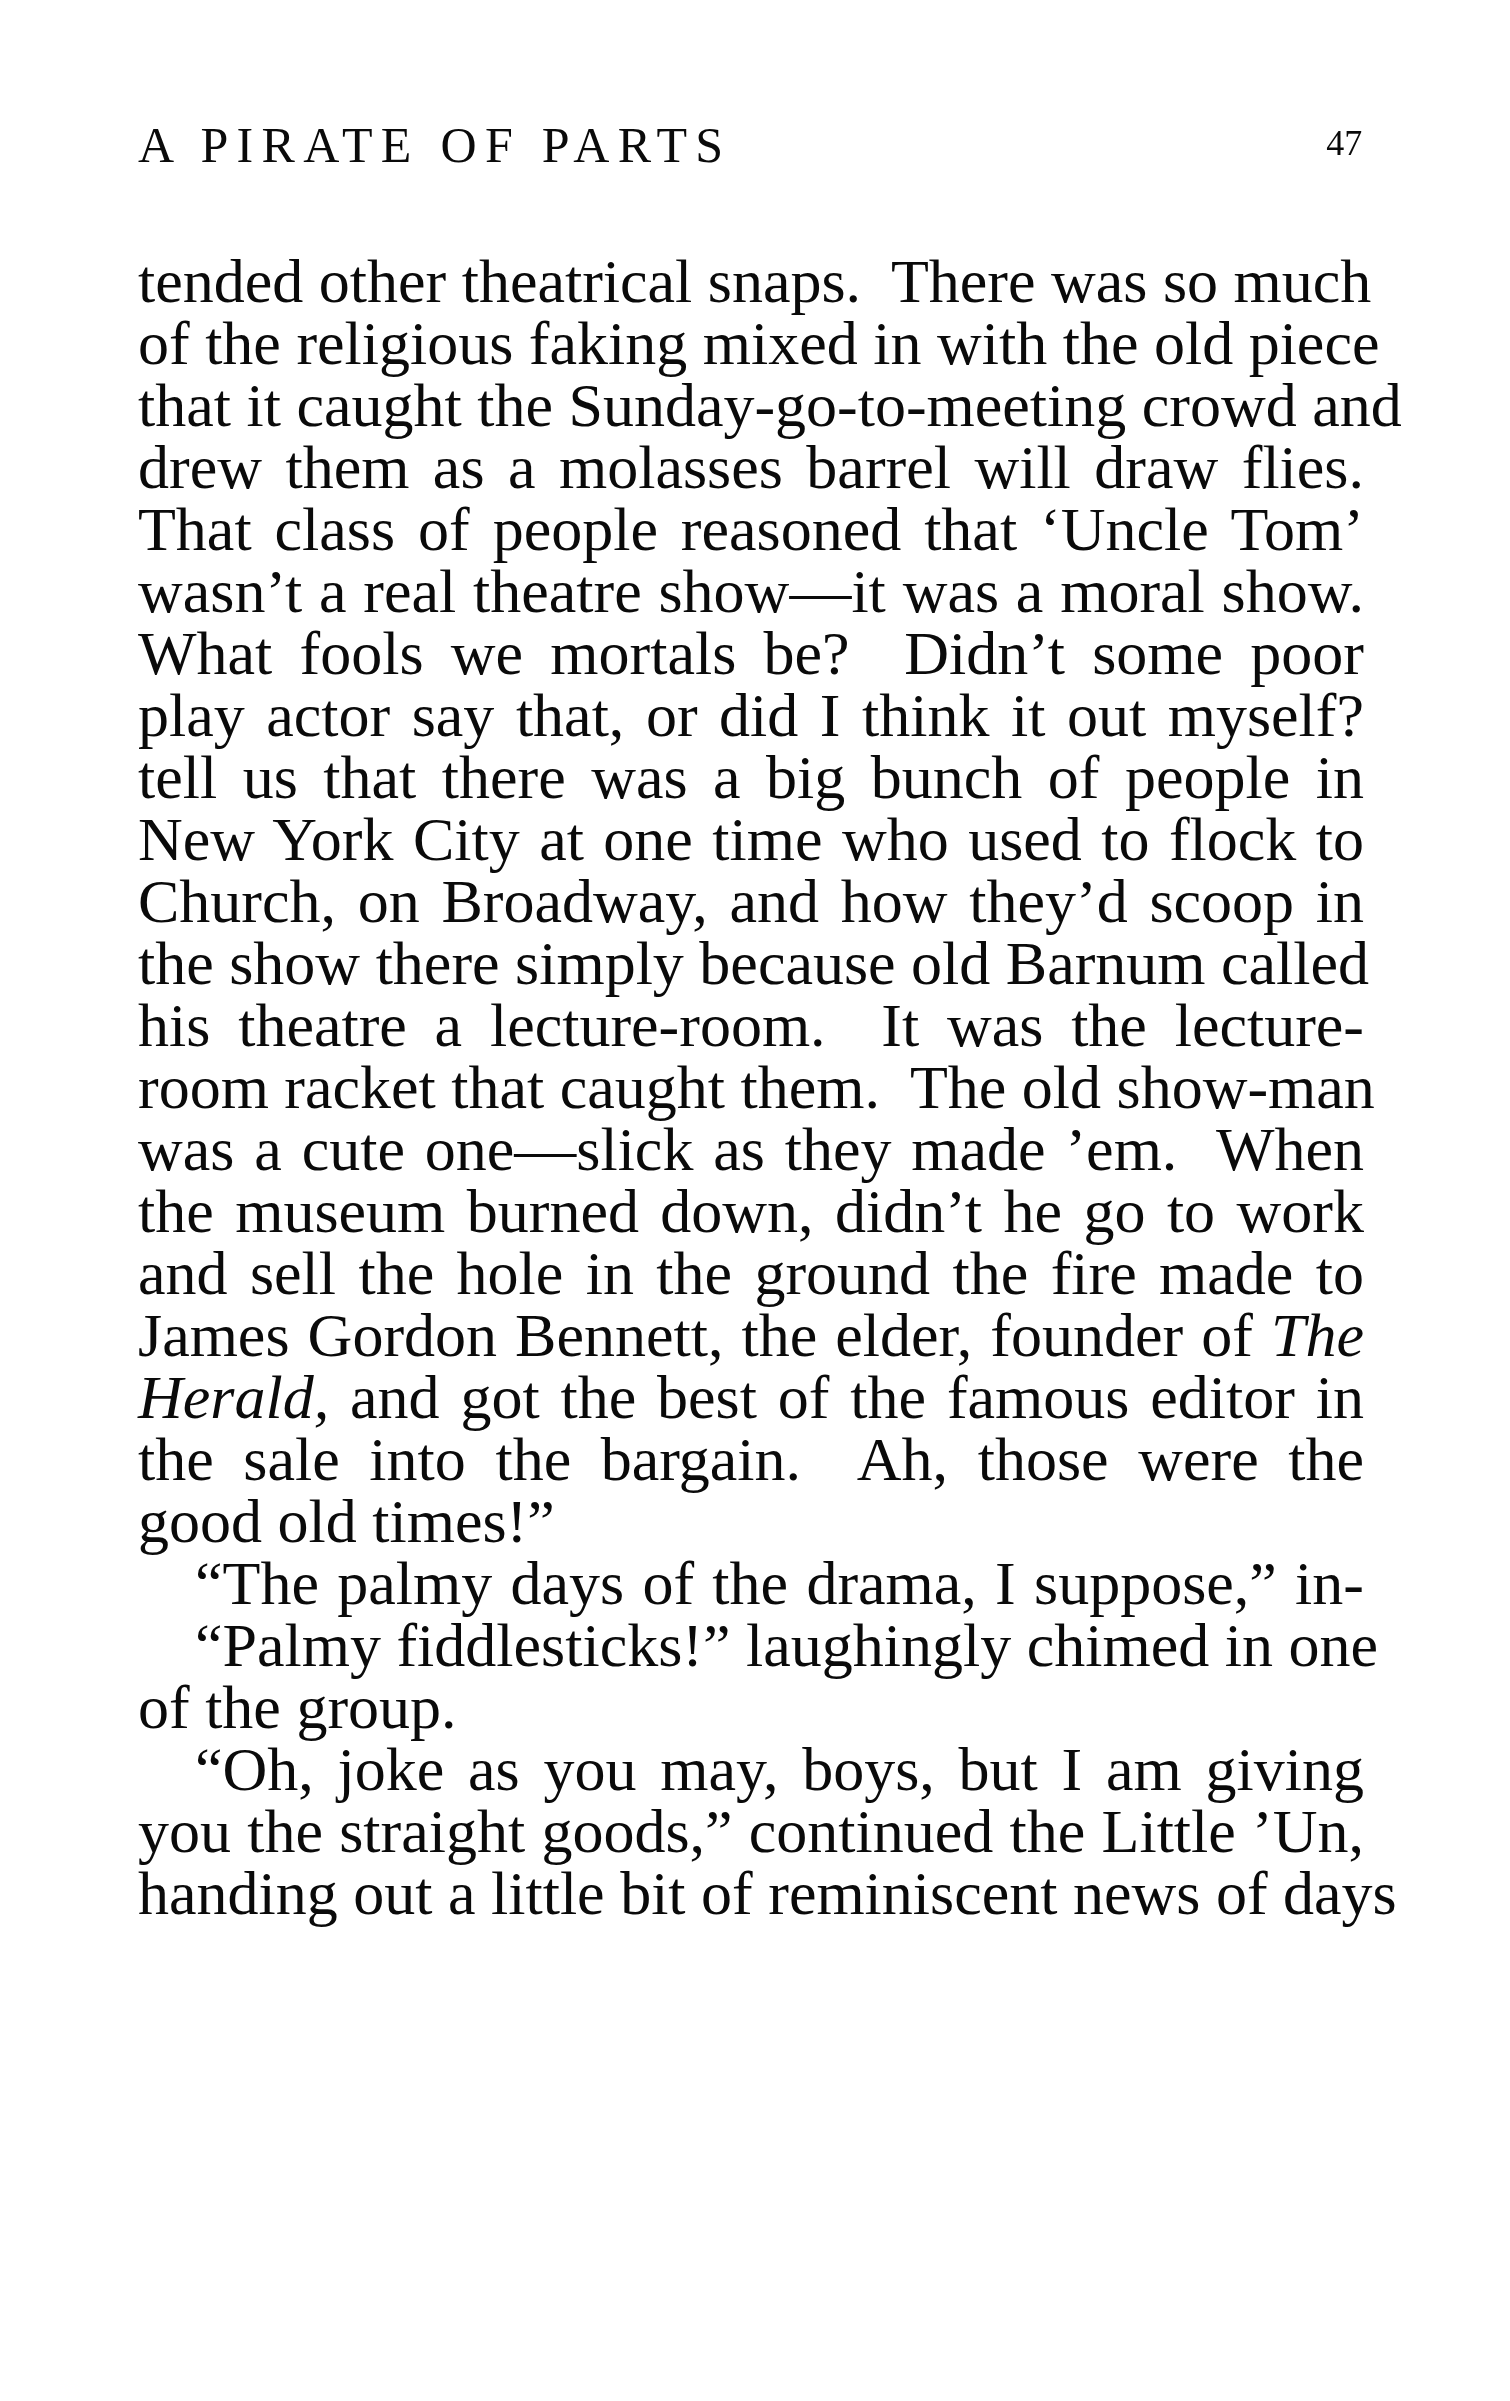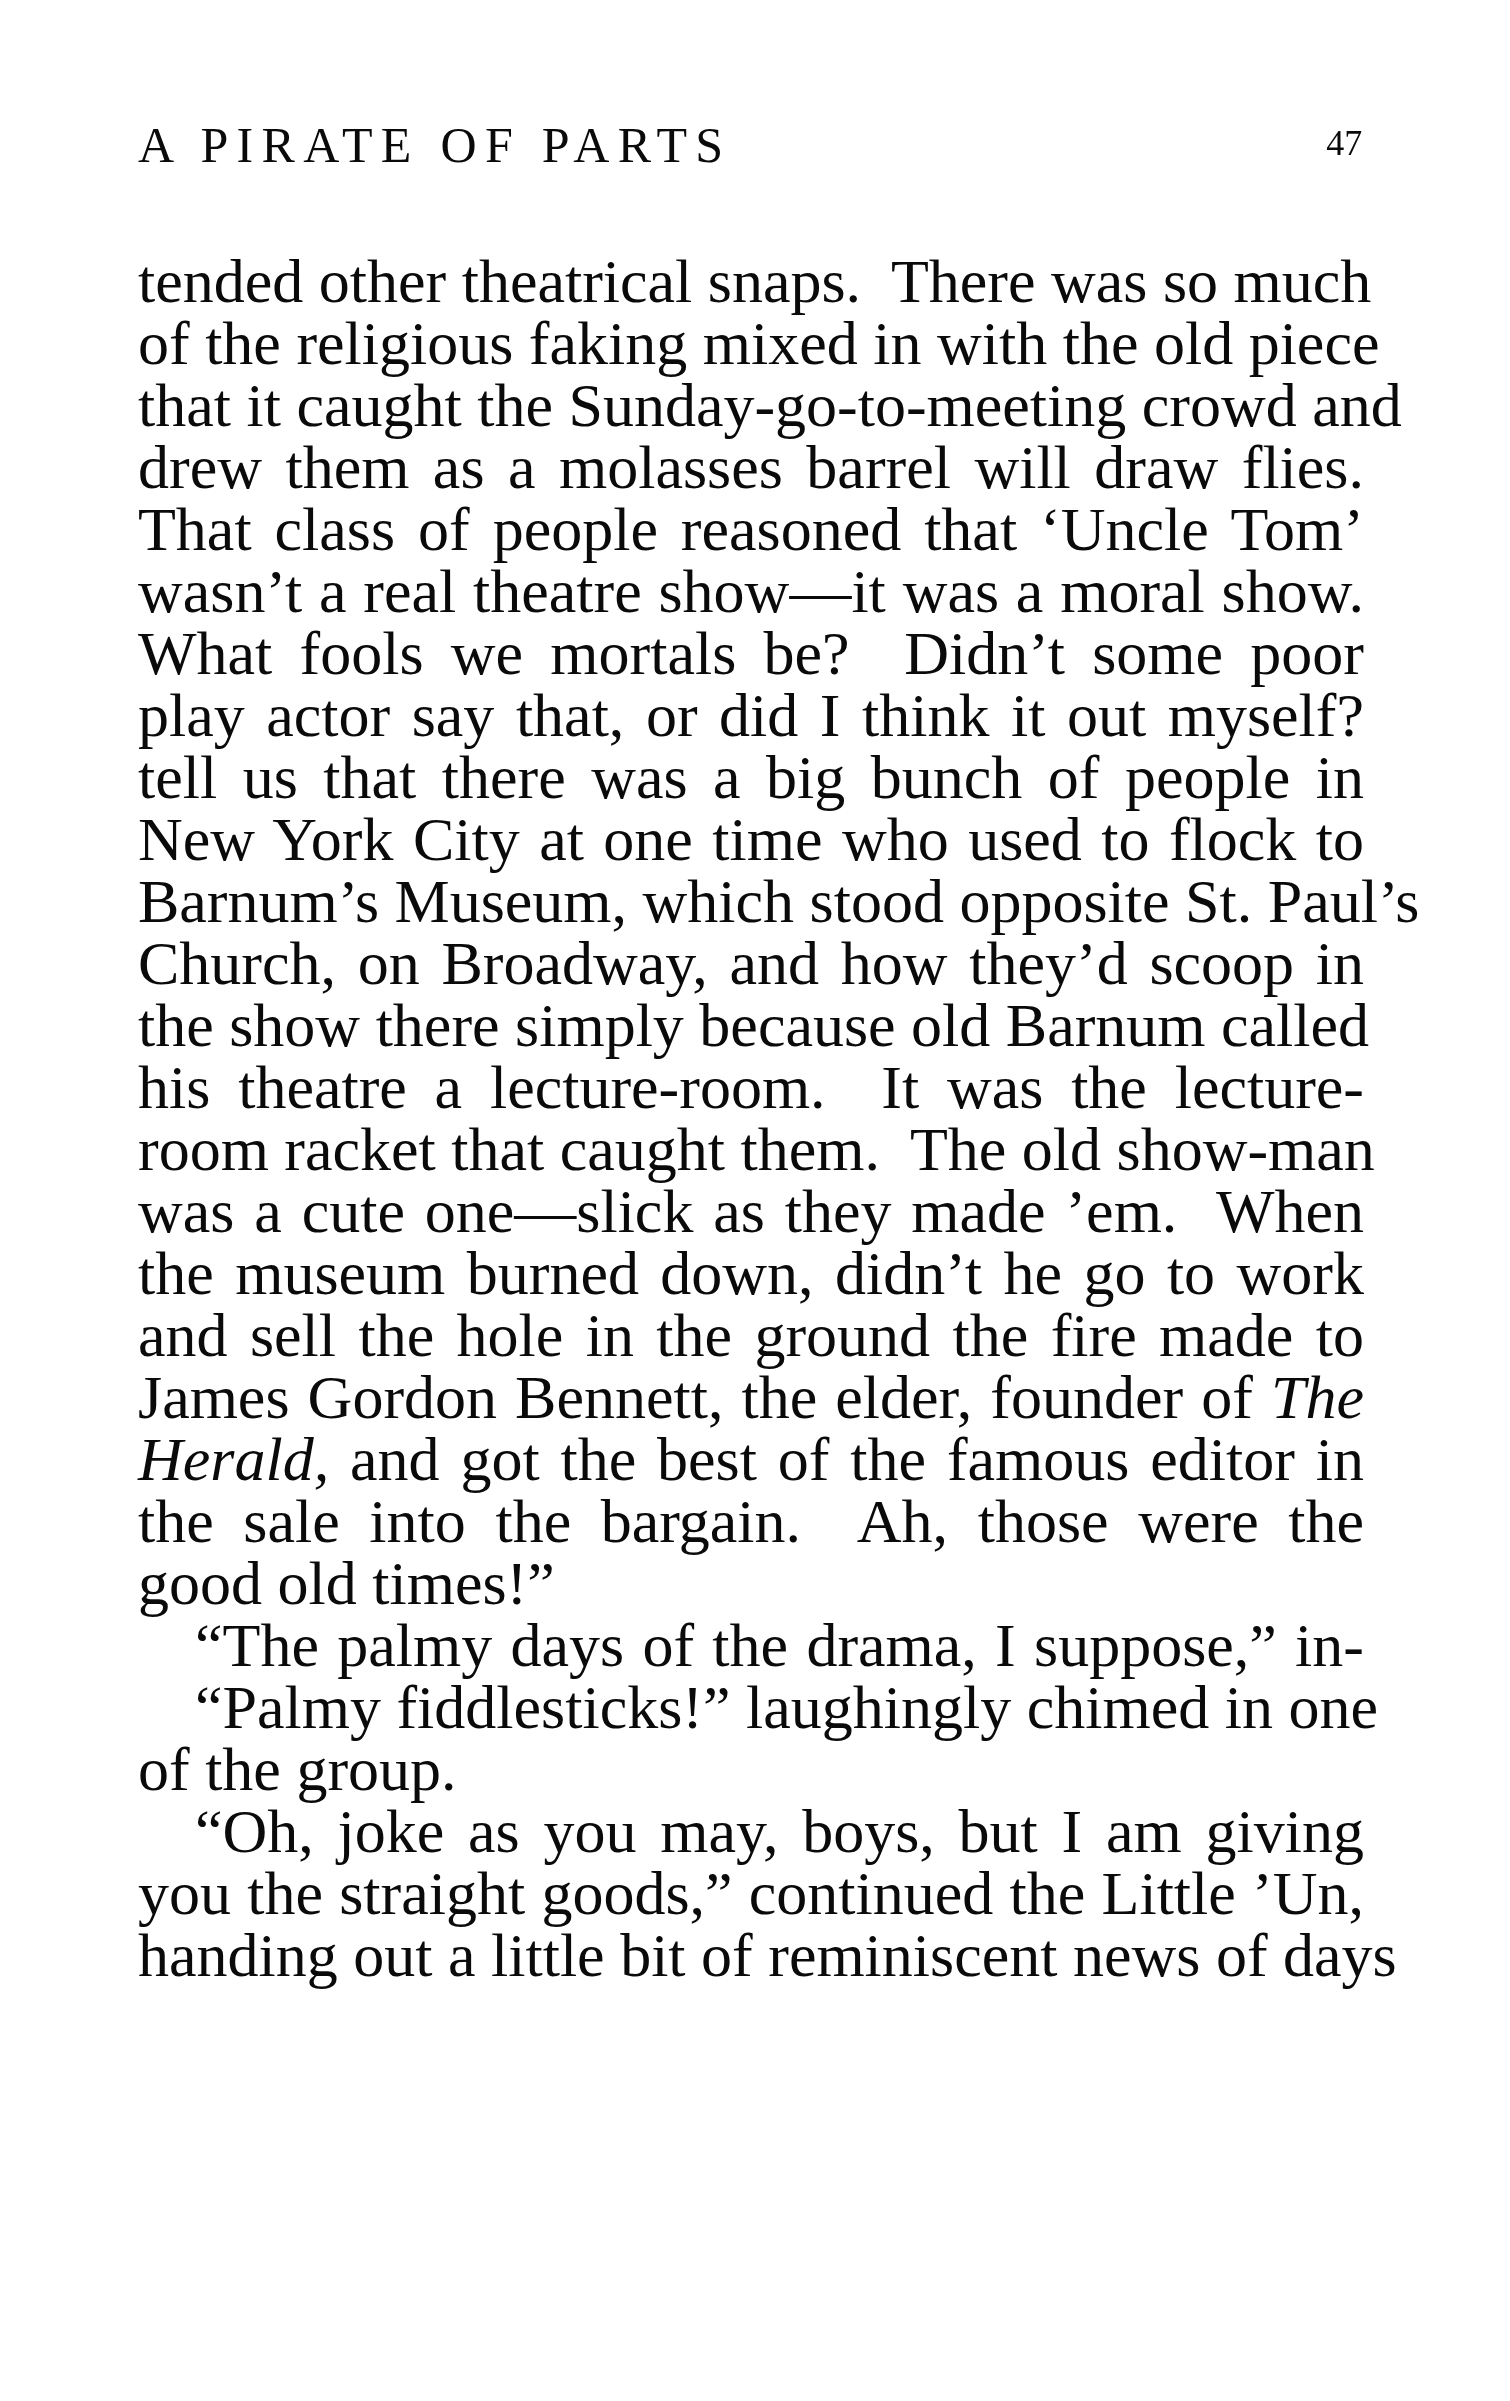--- a/index.html
+++ b/index.html
@@ -78,21 +78,20 @@
         <div class="line">tended other theatrical snaps.&nbsp; There was so much</div>
         <div class="line">of the religious faking mixed in with the old piece</div>
         <div class="line">that it caught the Sunday-go-to-meeting crowd and</div>
         <div class="line">drew them as a molasses barrel will draw flies.</div>
         <div class="line">That class of people reasoned that ‘Uncle Tom’</div>
         <div class="line">wasn’t a real theatre show—it was a moral show.</div>
         <div class="line">What fools we mortals be?&nbsp; Didn’t some poor</div>
         <div class="line">play actor say that, or did I think it out myself?</div>
         <div class="line">tell us that there was a big bunch of people in</div>
         <div class="line">New York City at one time who used to flock to</div>
-        <div class="line">Barnum’s Museum, which stood opposite St. Paul’s</div>
         <div class="line">Church, on Broadway, and how they’d scoop in</div>
         <div class="line">the show there simply because old Barnum called</div>
         <div class="line">his theatre a lecture-room.&nbsp; It was the lecture-</div>
         <div class="line">room racket that caught them.&nbsp; The old show-man</div>
         <div class="line">was a cute one—slick as they made ’em.&nbsp; When</div>
         <div class="line">the museum burned down, didn’t he go to work</div>
         <div class="line">and sell the hole in the ground the fire made to</div>
         <div class="line">James Gordon Bennett, the elder, founder of <i>The</i></div>
         <div class="line"><i>Herald,</i> and got the best of the famous editor in</div>
         <div class="line">the sale into the bargain.&nbsp; Ah, those were the</div>

